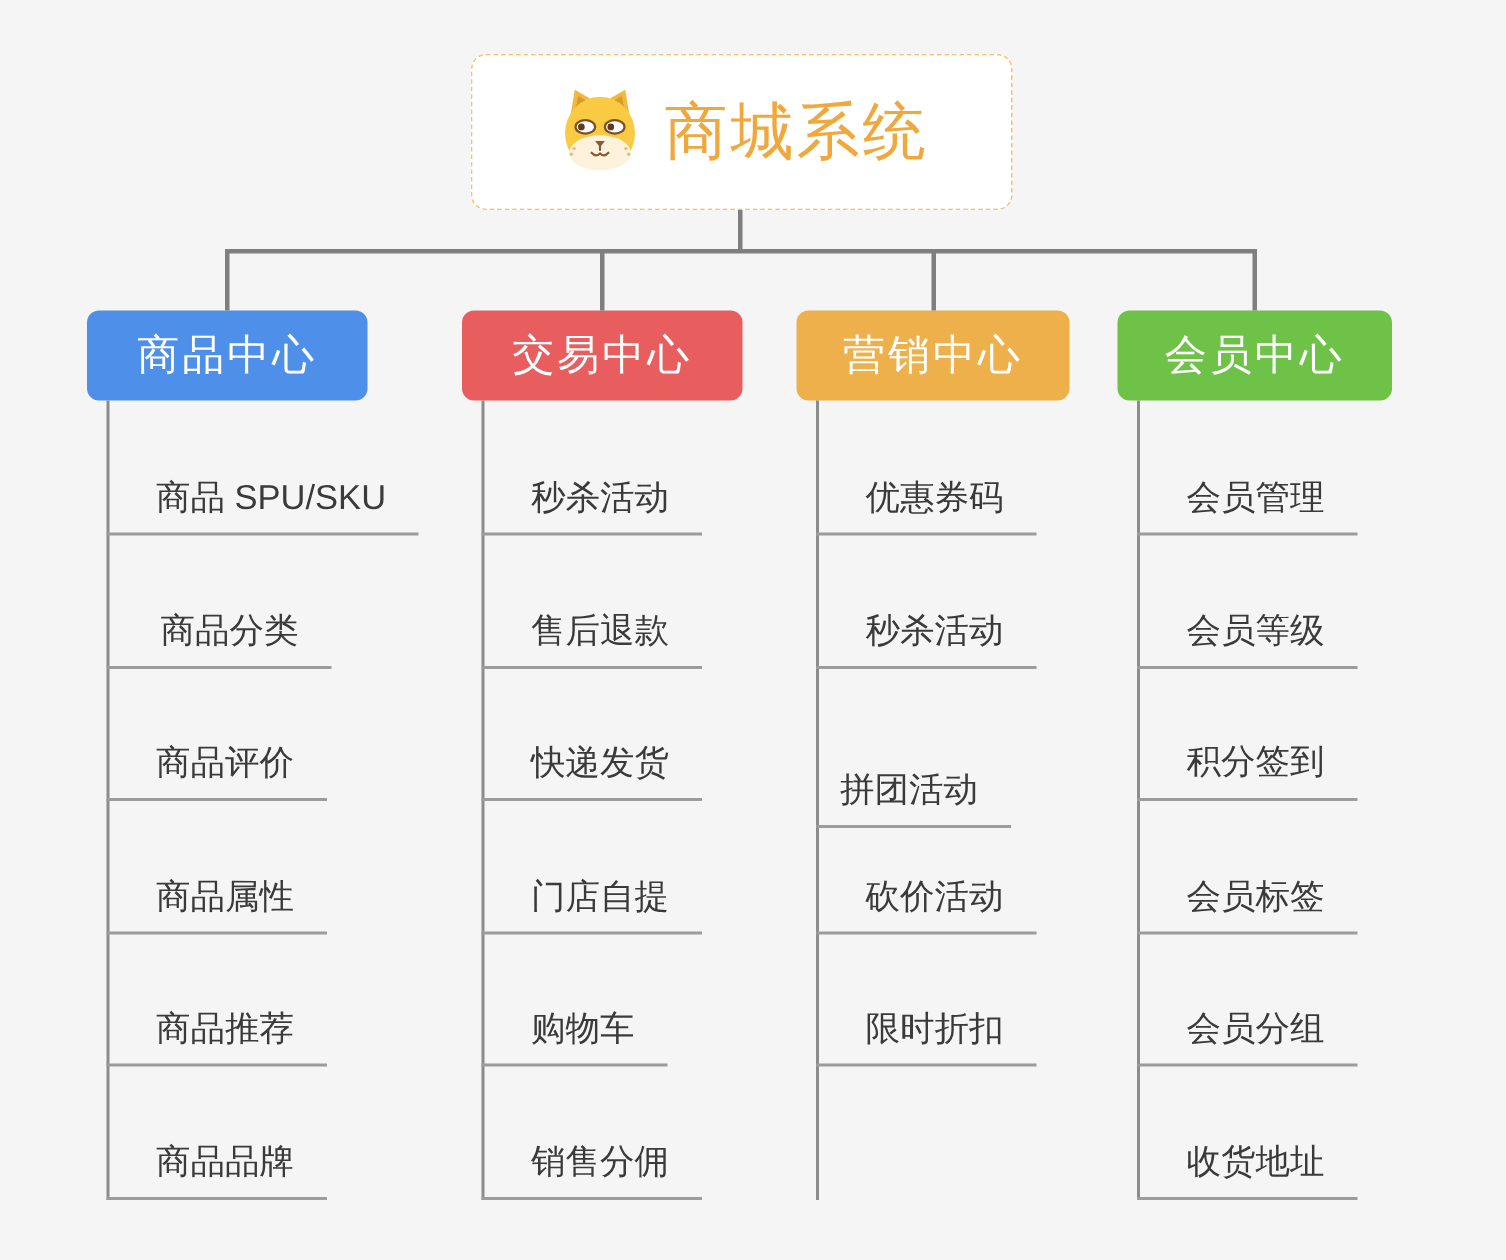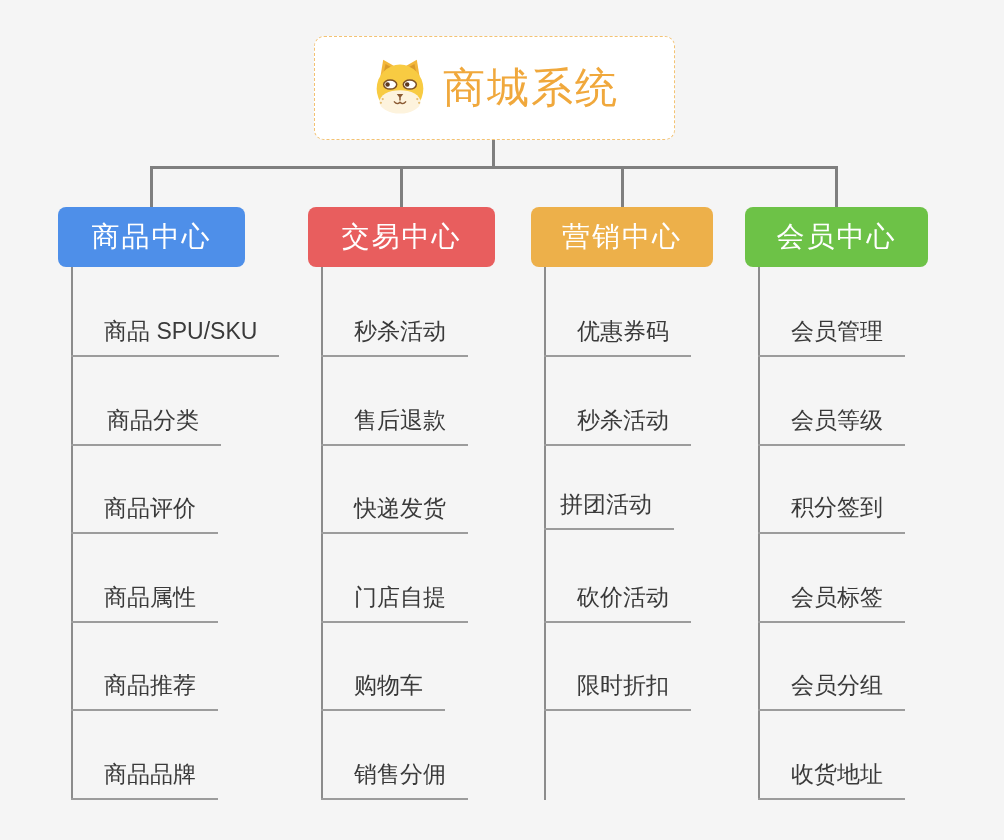--- a/index.html
+++ b/index.html
@@ -100,21 +100,21 @@
         <div class="item" style="top: 460px;">购物车</div>
         <div class="item" style="top: 549px;">销售分佣</div>
       </div>
       <div class="column" style="left: 531px; width: 182px;">
     <div class="bnode" style="background: rgb(237, 176, 74);">
       <span class="blabel">营销中心</span>
     </div>
     <div class="trunk"></div>
   <div class="item" style="top: 106px;">优惠券码</div>
         <div class="item" style="top: 195px;">秒杀活动</div>
-        <div class="item" style="top: 279px; padding-left: 16px;">拼团活动</div>
+        <div class="item" style="top: 301px; padding-left: 16px;">拼团活动</div>
         <div class="item" style="top: 372px;">砍价活动</div>
         <div class="item" style="top: 460px;">限时折扣</div>
       </div>
       <div class="column" style="left: 745px; width: 183px;">
     <div class="bnode" style="background: rgb(109, 194, 71);">
       <span class="blabel">会员中心</span>
     </div>
     <div class="trunk"></div>
   <div class="item" style="top: 106px;">会员管理</div>
         <div class="item" style="top: 195px;">会员等级</div>

